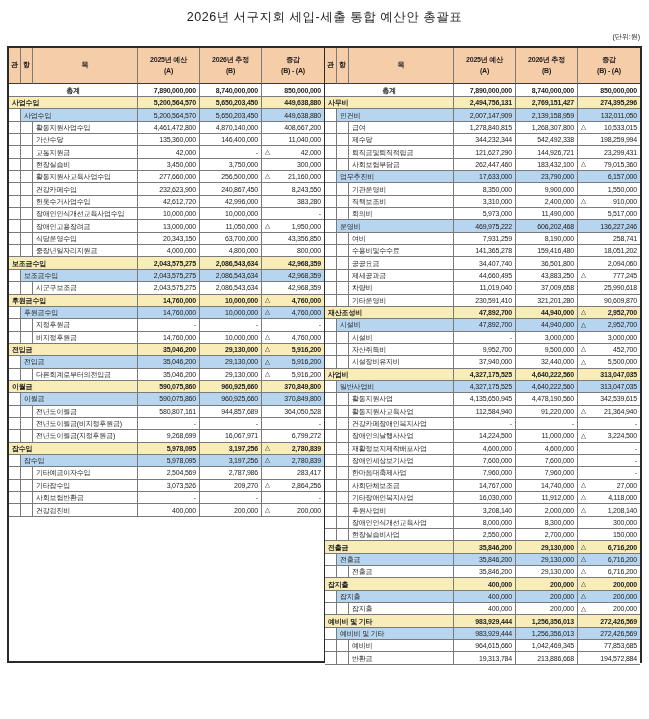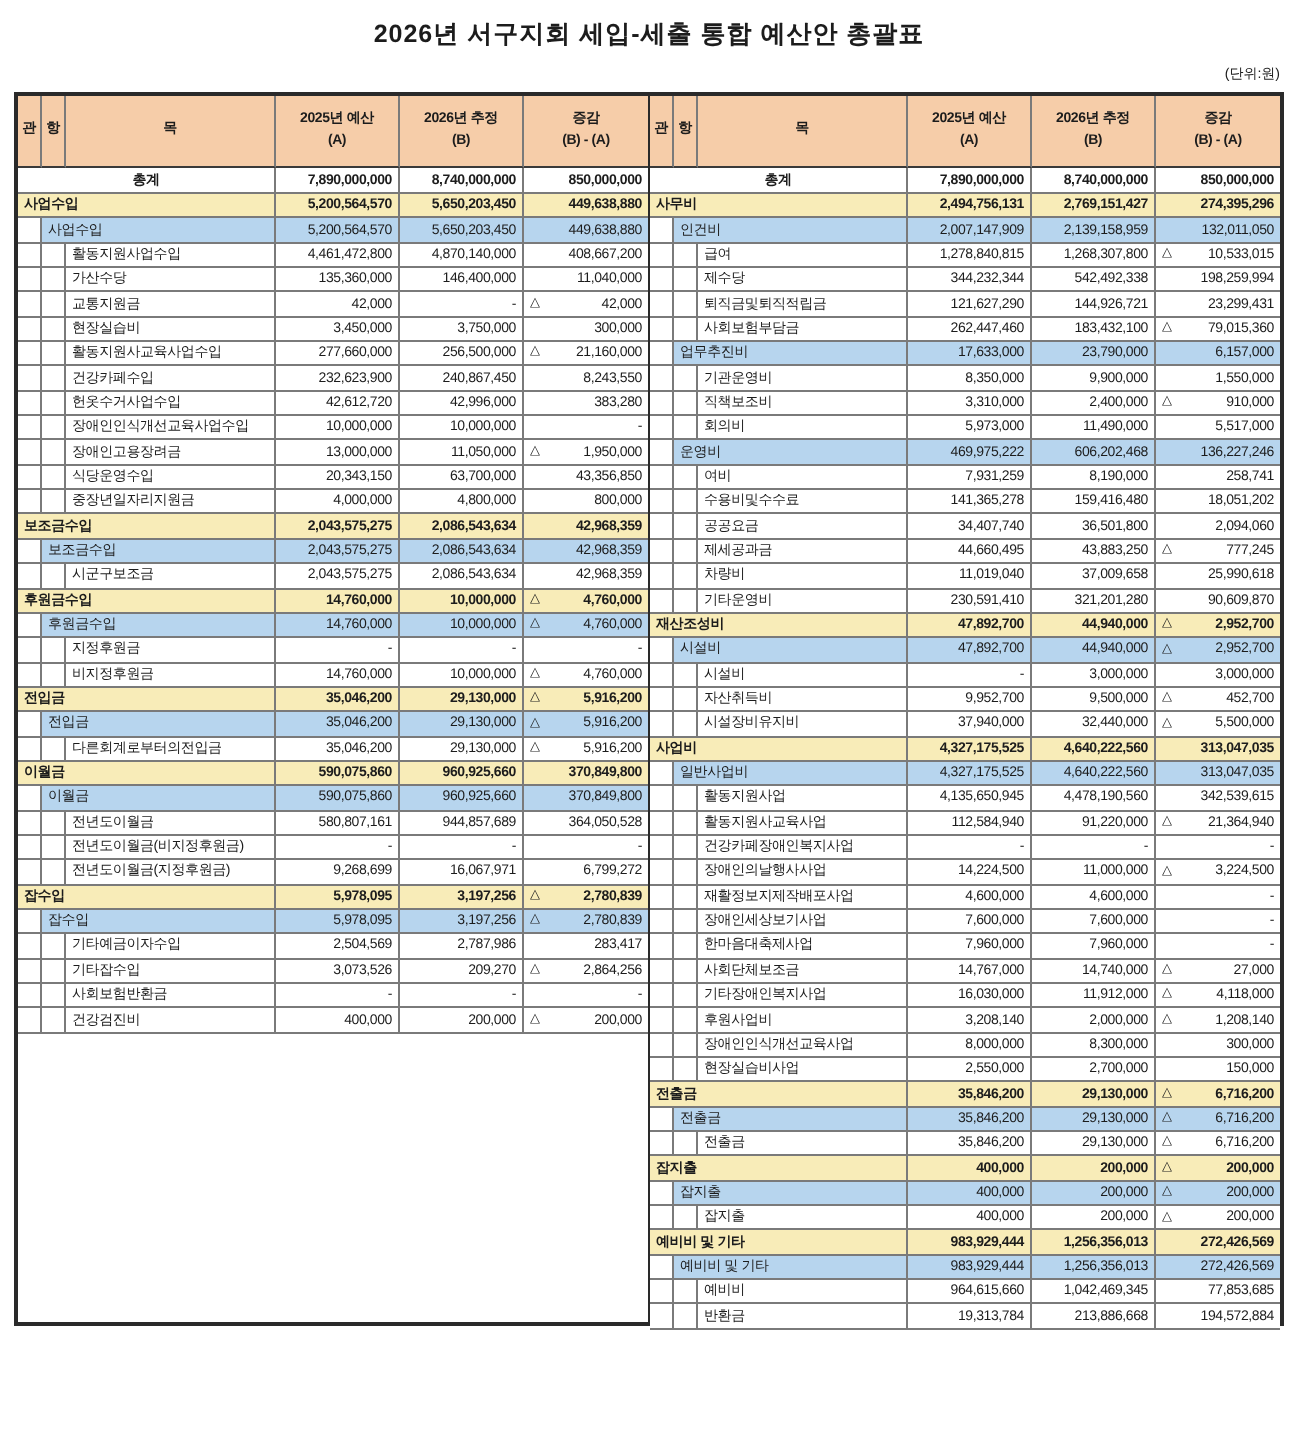--- a/index.html
+++ b/index.html
@@ -6,21 +6,21 @@
   html,body { width:649px; height:719px; }
   body {
     background:#ffffff;
     font-family:"Liberation Sans","DejaVu Sans",sans-serif;
     color:#1c1c1c;
     position:relative;
     overflow:hidden;
   }
   .title {
     text-align:center;
-    font-weight:bold;
+    font-weight:normal;
     font-size:12.5px;
     padding-top:9px;
     letter-spacing:0.5px;
   }
   .unit-note {
     position:absolute;
     top:32px; right:9px;
     font-size:7px;
   }
   .table-wrap {

